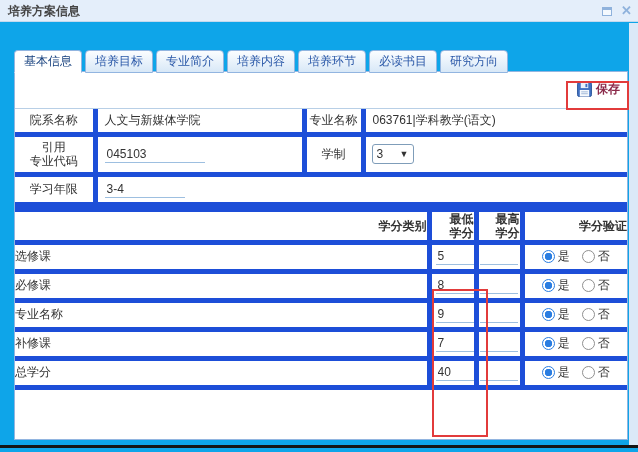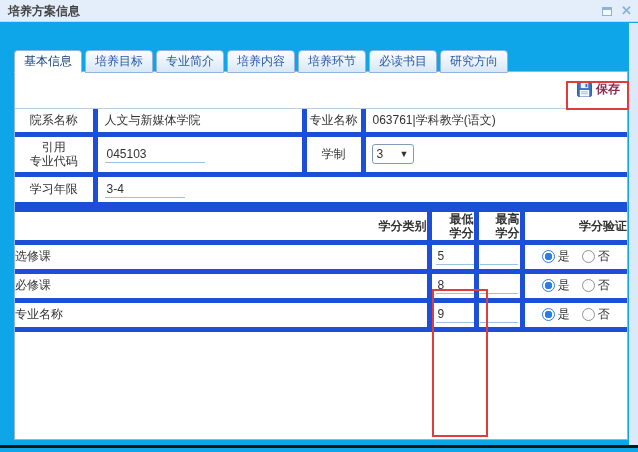--- a/index.html
+++ b/index.html
@@ -194,21 +194,51 @@
                   <span class="radio on"></span>
                   <span>是</span>
                 </span>
           <span class="radio-opt">
                   <span class="radio"></span>
                   <span>否</span>
                 </span>
         </span></td>
       </tr>
 
-
+      <tr>
+        <td class="cat">补修课</td>
+        <td class="cell-min"><input class="u-input wmin" value="7" style=""></td>
+        <td class="cell-max"><input class="u-input wmax" value="" style=""></td>
+        <td class="verify-cell"><span class="radio-group">
+          <span class="radio-opt">
+                  <span class="radio on"></span>
+                  <span>是</span>
+                </span>
+          <span class="radio-opt">
+                  <span class="radio"></span>
+                  <span>否</span>
+                </span>
+        </span></td>
+      </tr>
+
+      <tr>
+        <td class="cat">总学分</td>
+        <td class="cell-min"><input class="u-input wmin" value="40" style=""></td>
+        <td class="cell-max"><input class="u-input wmax" value="" style=""></td>
+        <td class="verify-cell"><span class="radio-group">
+          <span class="radio-opt">
+                  <span class="radio on"></span>
+                  <span>是</span>
+                </span>
+          <span class="radio-opt">
+                  <span class="radio"></span>
+                  <span>否</span>
+                </span>
+        </span></td>
+      </tr>
     </tbody>
       </table>
 
   </div>
 
   <div class="annot annot-save"></div>
   <div class="annot annot-col"></div>
   <div class="bottom-line"></div>
 
 </div>

